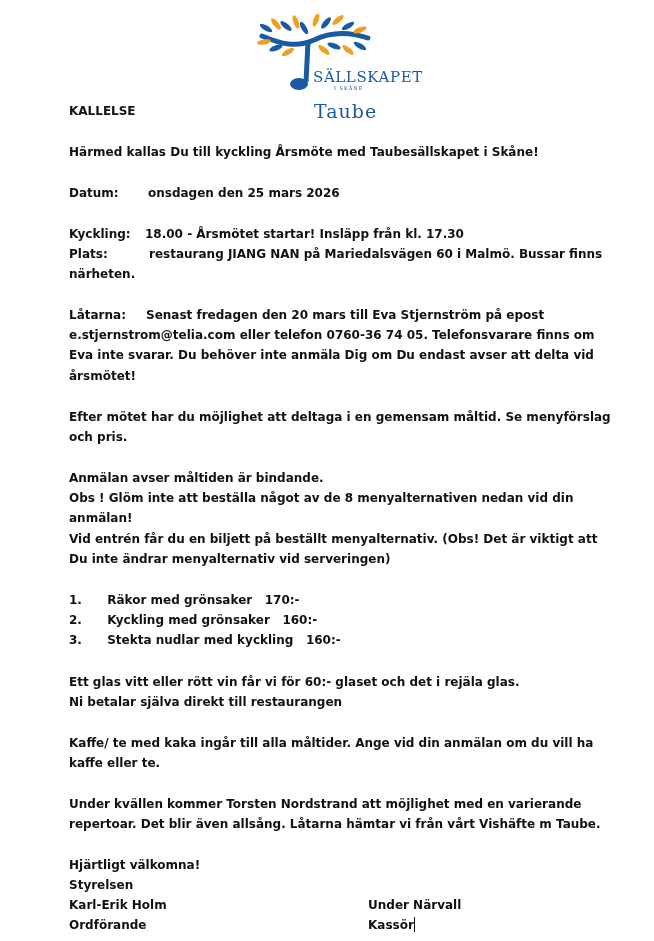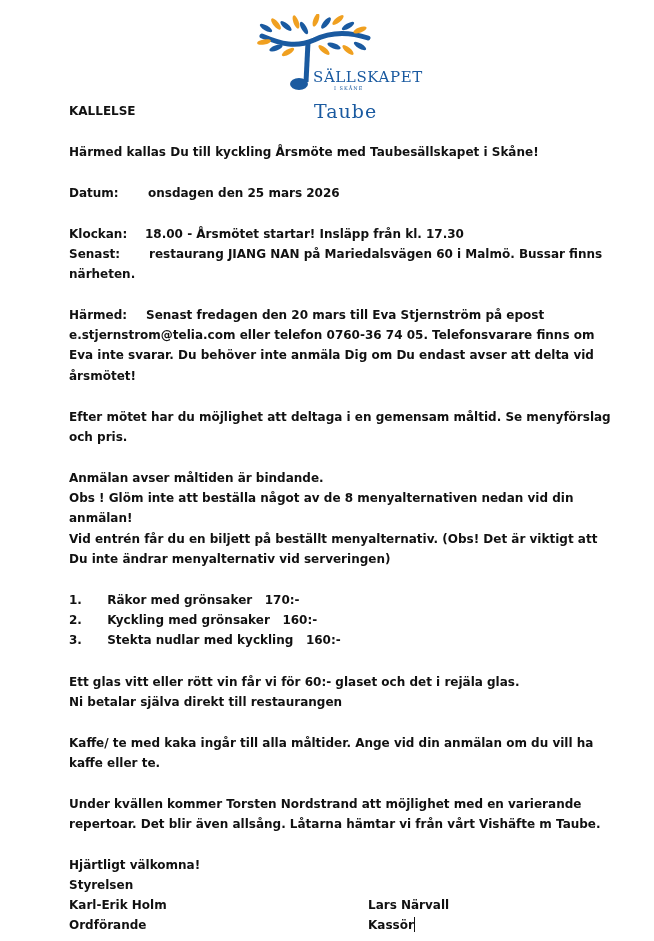--- a/index.html
+++ b/index.html
@@ -56,31 +56,31 @@
 <div class="line" style="top:101px">KALLELSE</div>
 
 <div class="line" style="top:142px">Härmed kallas Du till kyckling Årsmöte med Taubesällskapet i Skåne!</div>
 
 <div class="line" style="top:183px">
   <span>Datum:</span>
   <span class="col2" style="left:79px">onsdagen den 25 mars 2026</span>
 </div>
 
 <div class="line" style="top:224px">
-  <span>Klockan:</span>
+  <span>Kyckling:</span>
   <span class="col2" style="left:76px">18.00 - Årsmötet startar! Insläpp från kl. 17.30</span>
 </div>
 <div class="line" style="top:244px">
-  <span>Senast:</span>
+  <span>Plats:</span>
   <span class="col2" style="left:80px">restaurang JIANG NAN på Mariedalsvägen 60 i Malmö. Bussar finns</span>
 </div>
 <div class="line" style="top:264px">närheten.</div>
 
 <div class="line" style="top:305px">
-  <span>Härmed:</span>
+  <span>Låtarna:</span>
   <span class="col2" style="left:77px">Senast fredagen den 20 mars till Eva Stjernström på epost</span>
 </div>
 <div class="line" style="top:325px">e.stjernstrom@telia.com eller telefon 0760-36 74 05. Telefonsvarare finns om</div>
 <div class="line" style="top:345px">Eva inte svarar. Du behöver inte anmäla Dig om Du endast avser att delta vid</div>
 <div class="line" style="top:366px">årsmötet!</div>
 
 <div class="line" style="top:407px">Efter mötet har du möjlighet att deltaga i en gemensam måltid. Se menyförslag</div>
 <div class="line" style="top:427px">och pris.</div>
 
 <div class="line" style="top:468px">Anmälan avser måltiden är bindande.</div>
@@ -110,17 +110,17 @@
 
 <div class="line" style="top:733px">Kaffe/ te med kaka ingår till alla måltider. Ange vid din anmälan om du vill ha</div>
 <div class="line" style="top:753px">kaffe eller te.</div>
 
 <div class="line" style="top:794px">Under kvällen kommer Torsten Nordstrand att möjlighet med en varierande</div>
 <div class="line" style="top:814px">repertoar. Det blir även allsång. Låtarna hämtar vi från vårt Vishäfte m Taube.</div>
 
 <div class="line" style="top:855px">Hjärtligt välkomna!</div>
 <div class="line" style="top:875px">Styrelsen</div>
 <div class="line" style="top:895px">Karl-Erik Holm</div>
-<div class="line" style="top:895px; left:368px">Lars Närvall</div>
+<div class="line" style="top:895px; left:368px">Under Närvall</div>
 <div class="line" style="top:915px">Ordförande</div>
 <div class="line" style="top:915px; left:368px">
   <span>Kassör</span><span class="cursor"></span>
 </div>
 
 </body></html>

